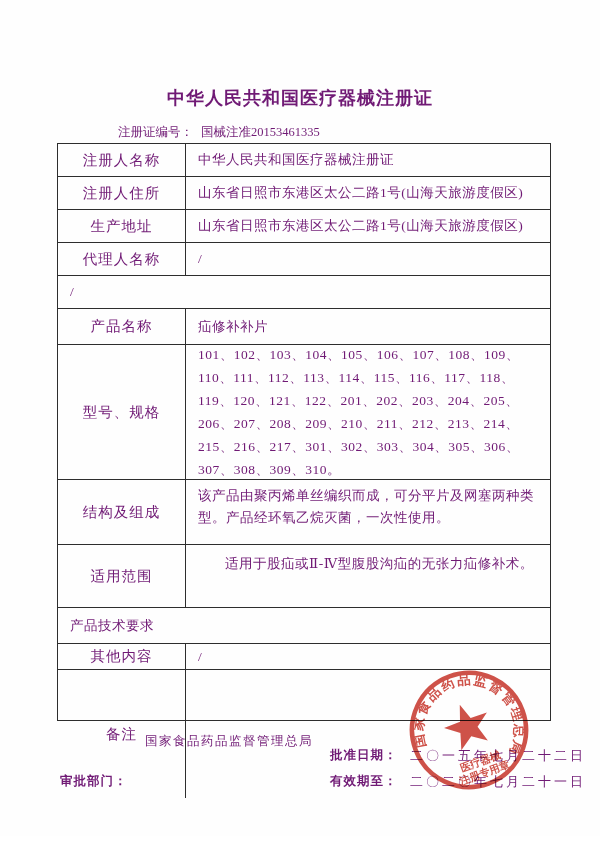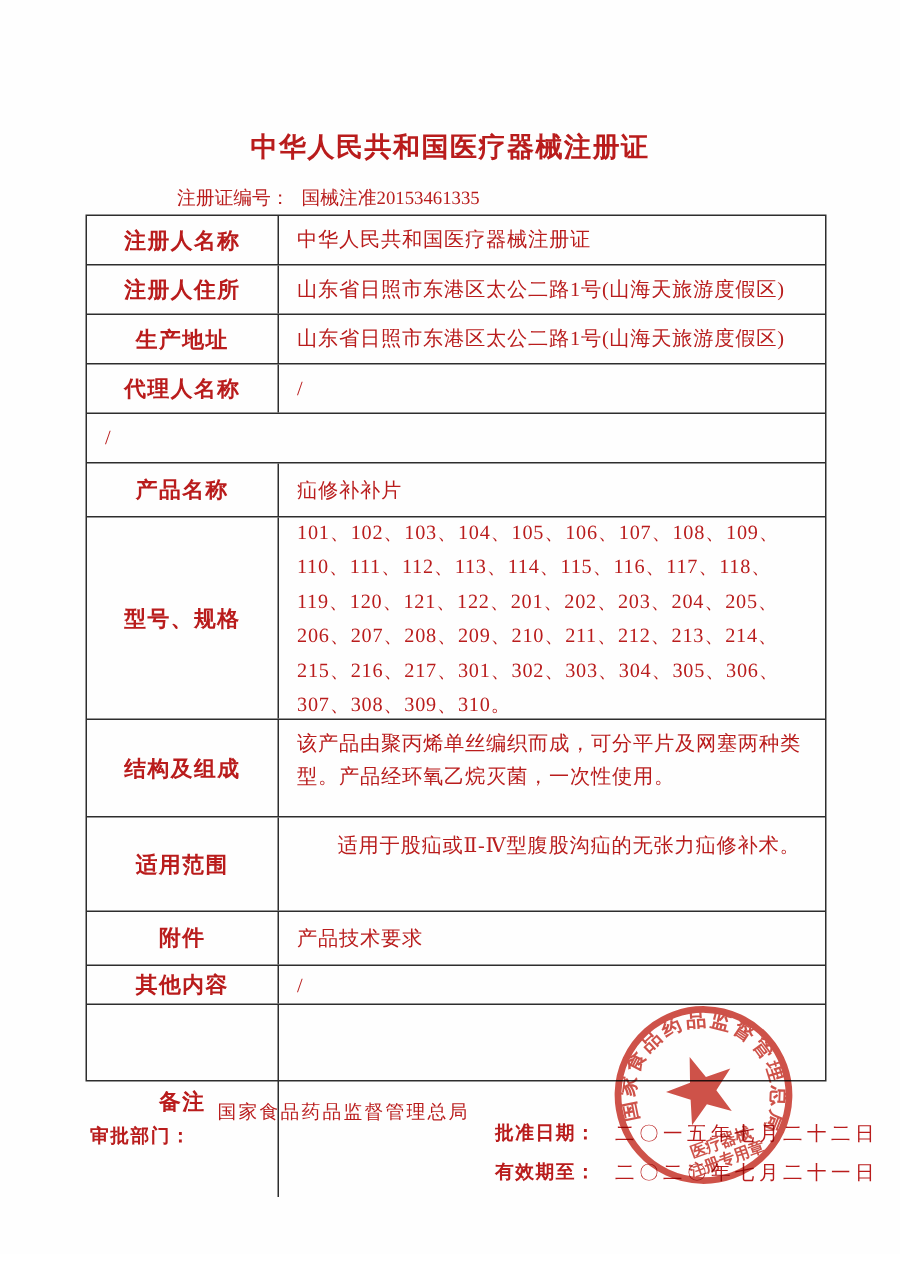--- a/index.html
+++ b/index.html
@@ -1,39 +1,39 @@
 <!DOCTYPE html>
 <html><head>
 <meta charset="utf-8">
 <style>
   html,body{margin:0;padding:0;}
   .page{
     position:relative; width:600px; height:836px; background:#fefefe;
-    font-family:"Liberation Serif","DejaVu Serif",serif; color:#b91c1c;
+    font-family:"Liberation Serif","DejaVu Serif",serif; color:#701a75;
     overflow:hidden;
   }
   .title{
     position:absolute; top:86px; left:0; width:600px; text-align:center;
     font-size:18px; font-weight:bold; letter-spacing:1px;
   }
   .certno{
     position:absolute; top:124px; left:118px; font-size:12.5px;
   }
   .certno .lbl{margin-right:8px;margin-top:30px;}
   .tbl{
     position:absolute; top:143px; left:57px; width:494px;
     border:1.5px solid #2d2d2d; box-sizing:border-box; background:transparent;
   }
   .row{display:flex; border-bottom:1px solid #2d2d2d;}
   .row:last-child{border-bottom:none;flex-direction:column;}
   .cell-l{
     width:128px; flex:0 0 128px; box-sizing:border-box;
     border-right:1px solid #2d2d2d;
     display:flex; align-items:center; justify-content:center;
-    font-size:14.5px; font-weight:bold; letter-spacing:1px;
+    font-size:14.5px; font-weight:normal; letter-spacing:1px;
   }
   .cell-r{
     flex:1; box-sizing:border-box; padding:0 12px;
     display:flex; align-items:center;
     font-size:13.5px; line-height:22px; letter-spacing:0.5px;
   }
   .h32{height:32px;} .h35{height:35px;} .h134{height:134px;}
   .h64{height:64px;} .h62{height:62px;} .h25{height:25px;} .h50{height:50px;}
   .cell-r.top{align-items:flex-start; padding-top:5px;}
   .cell-r.indent{text-indent:2em; padding-top:8px;}
@@ -88,34 +88,33 @@
     </div>
     <div class="row h64">
       <div class="cell-l">结构及组成</div>
       <div class="cell-r top">该产品由聚丙烯单丝编织而成，可分平片及网塞两种类型。产品经环氧乙烷灭菌，一次性使用。</div>
     </div>
     <div class="row h62">
       <div class="cell-l">适用范围</div>
       <div class="cell-r top indent">适用于股疝或Ⅱ-Ⅳ型腹股沟疝的无张力疝修补术。</div>
     </div>
     <div class="row h35">
-      <div class="cell-l">附件</div>
       <div class="cell-r">产品技术要求</div>
     </div>
     <div class="row h25">
       <div class="cell-l">其他内容</div>
       <div class="cell-r">/</div>
     </div>
     <div class="row h50">
       <div class="cell-l">备注</div>
       <div class="cell-r"></div>
     </div>
   </div>
 
-  <div class="footer-item f-lbl" style="top:709px; left:60px;">审批部门：</div>
+  <div class="footer-item f-lbl" style="top:733px; left:60px;">审批部门：</div>
   <div class="dept">国家食品药品监督管理总局</div>
 
   <div class="footer-item f-lbl" style="top:707px; left:330px;">批准日期：</div>
   <div class="footer-item date-val" style="top:707px; left:410px;">二〇一五年七月二十二日</div>
 
   <div class="footer-item f-lbl" style="top:733px; left:330px;">有效期至：</div>
   <div class="footer-item date-val" style="top:733px; left:410px;">二〇二〇年七月二十一日</div>
 
   <svg class="stamp" viewBox="0 0 150 150" xmlns="http://www.w3.org/2000/svg">
     <g transform="rotate(-20 75 75)" fill="#c93a30" stroke="none">

